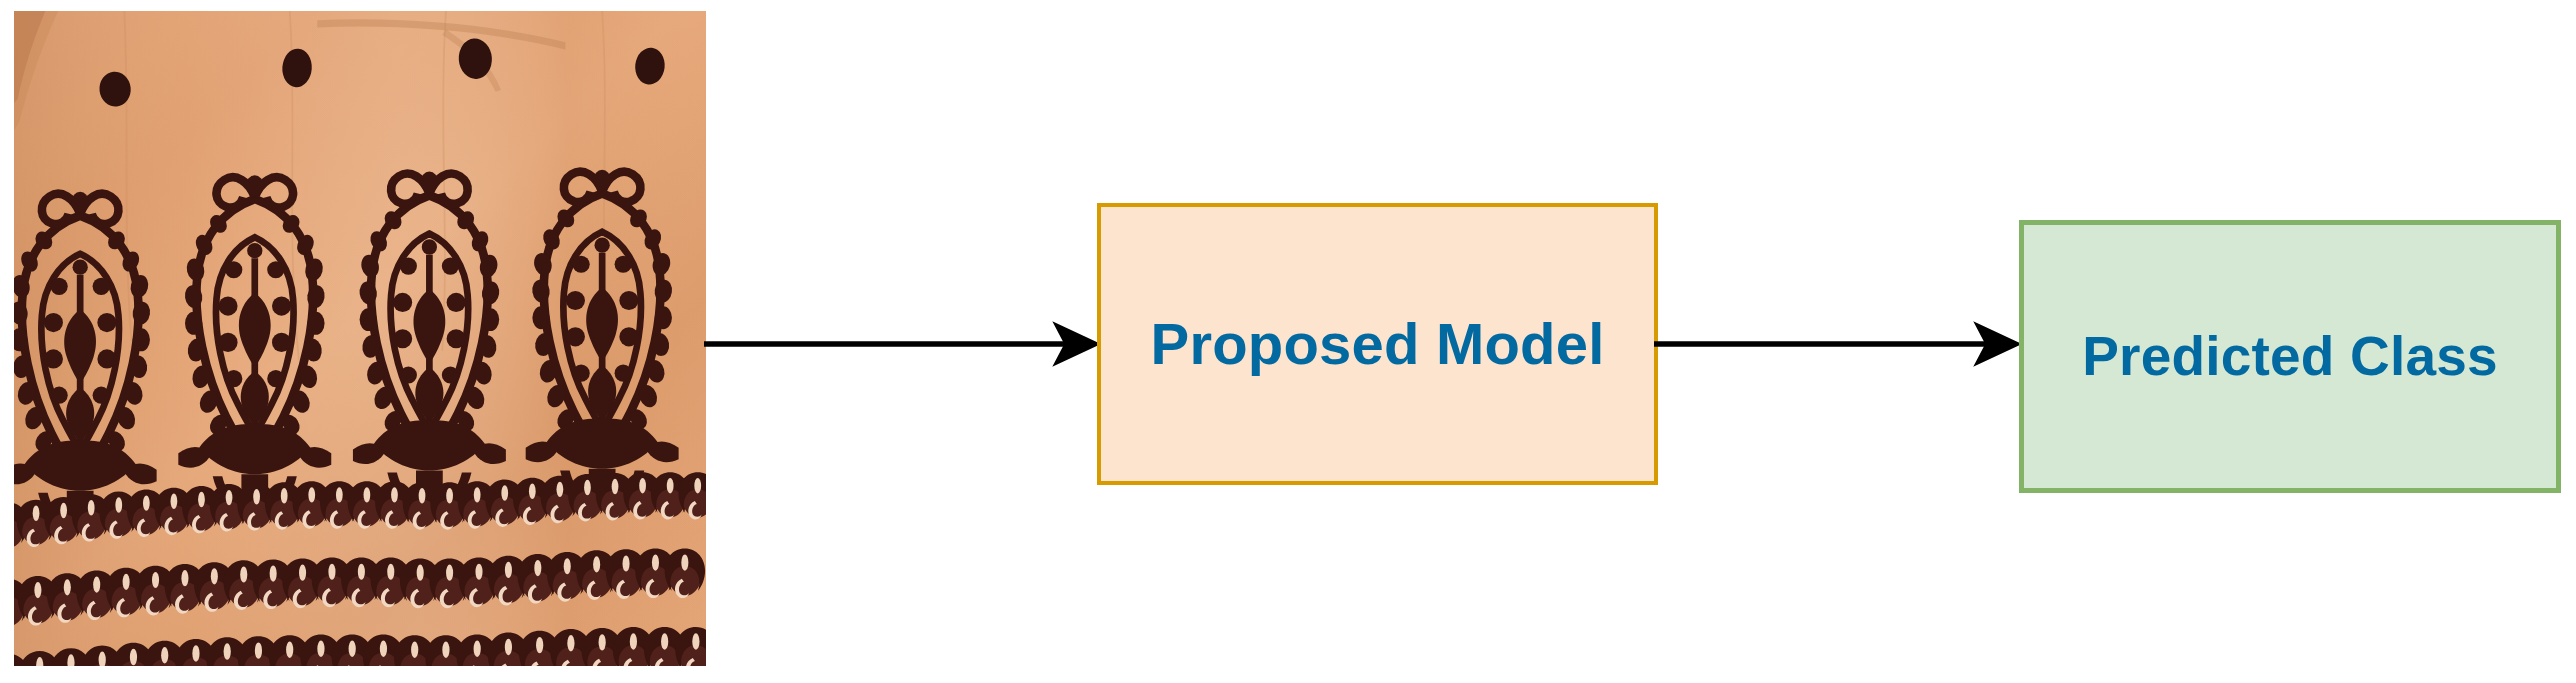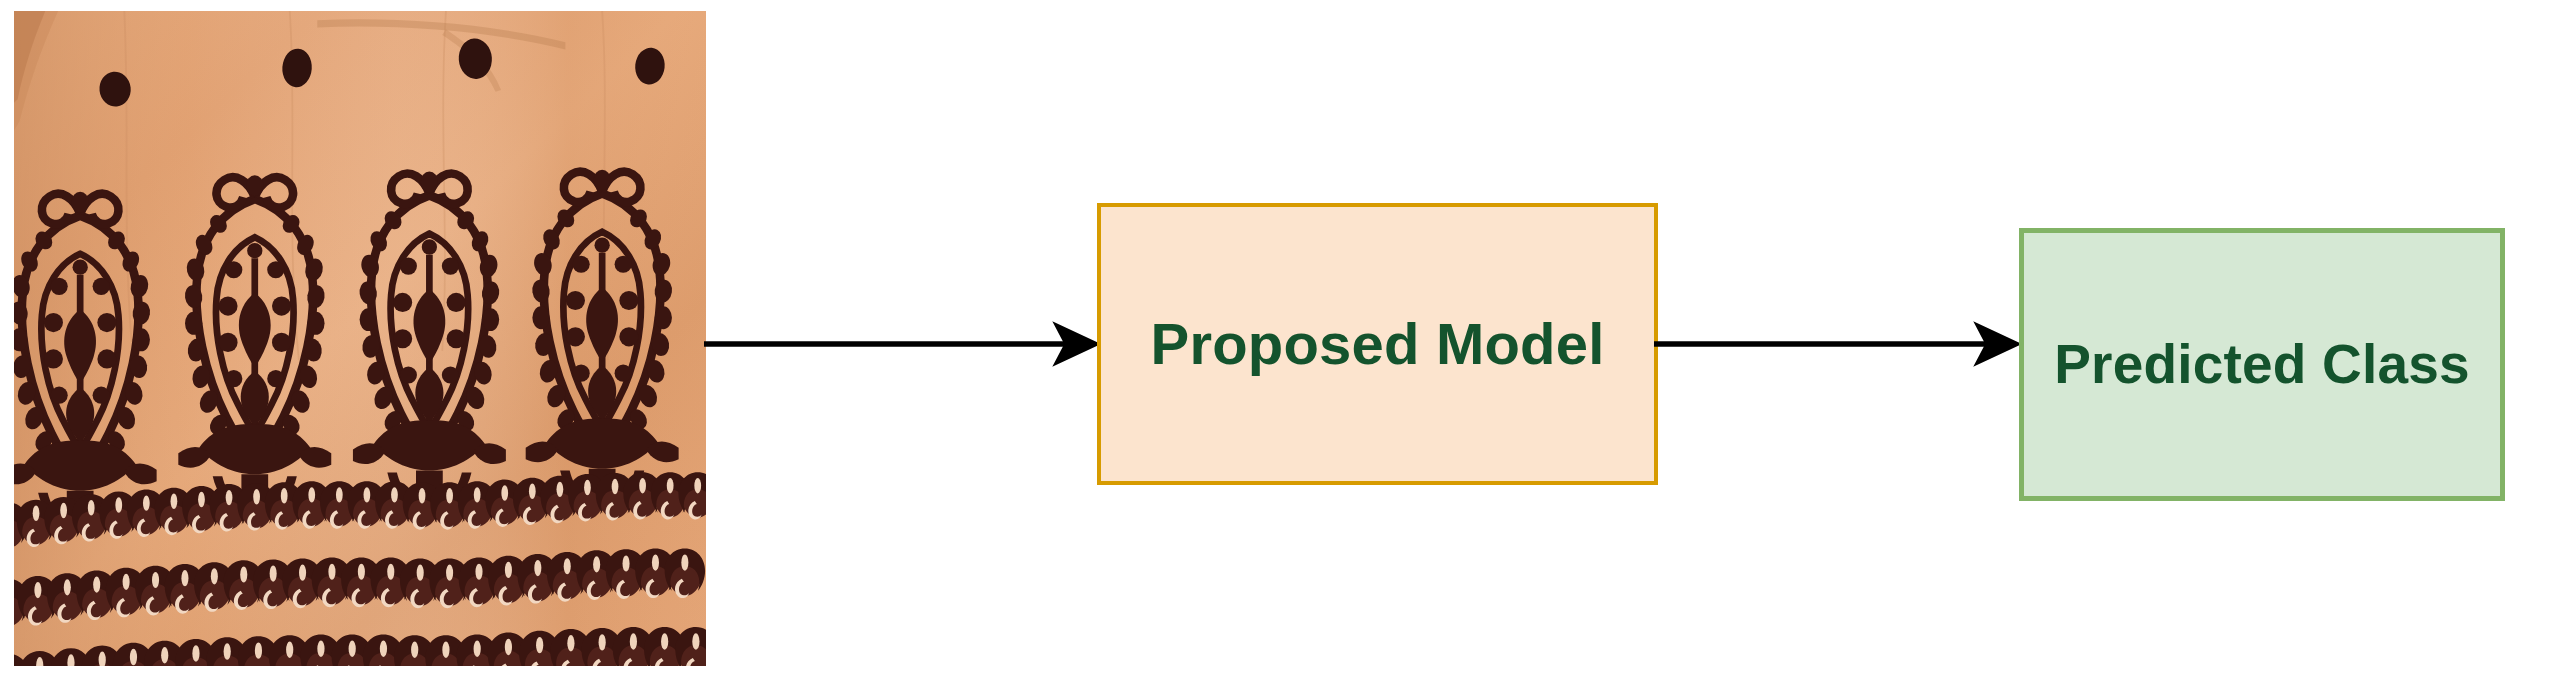--- a/index.html
+++ b/index.html
@@ -49,40 +49,40 @@
   
   .proc-box {
     position: absolute;
     box-sizing: border-box;
     display: flex;
     align-items: center;
     justify-content: center;
   }
   .proc-box .box-label {
     font-weight: bold;
-    color: #14532d;
+    color: #0369a1;
     letter-spacing: 0.2px;
     white-space: nowrap;
     line-height: 1;
   }
 
   #box-proposed-model {
     left: 1097px;
     top: 203px;
     width: 561px;
     height: 282px;
     background: #fce4ce;
     border: 4.6px solid #d79b00;
   }
   #box-proposed-model .box-label { font-size: 58px; }
 
   #box-predicted-class {
     left: 2019px;
-    top: 228px;
-    width: 486px;
+    top: 220px;
+    width: 542px;
     height: 273px;
     background: #d5e8d4;
     border: 5.5px solid #82b366;
   }
   #box-predicted-class .box-label { font-size: 55px; }
 </style>
 </head>
 <body>
 
 <div id="canvas">

